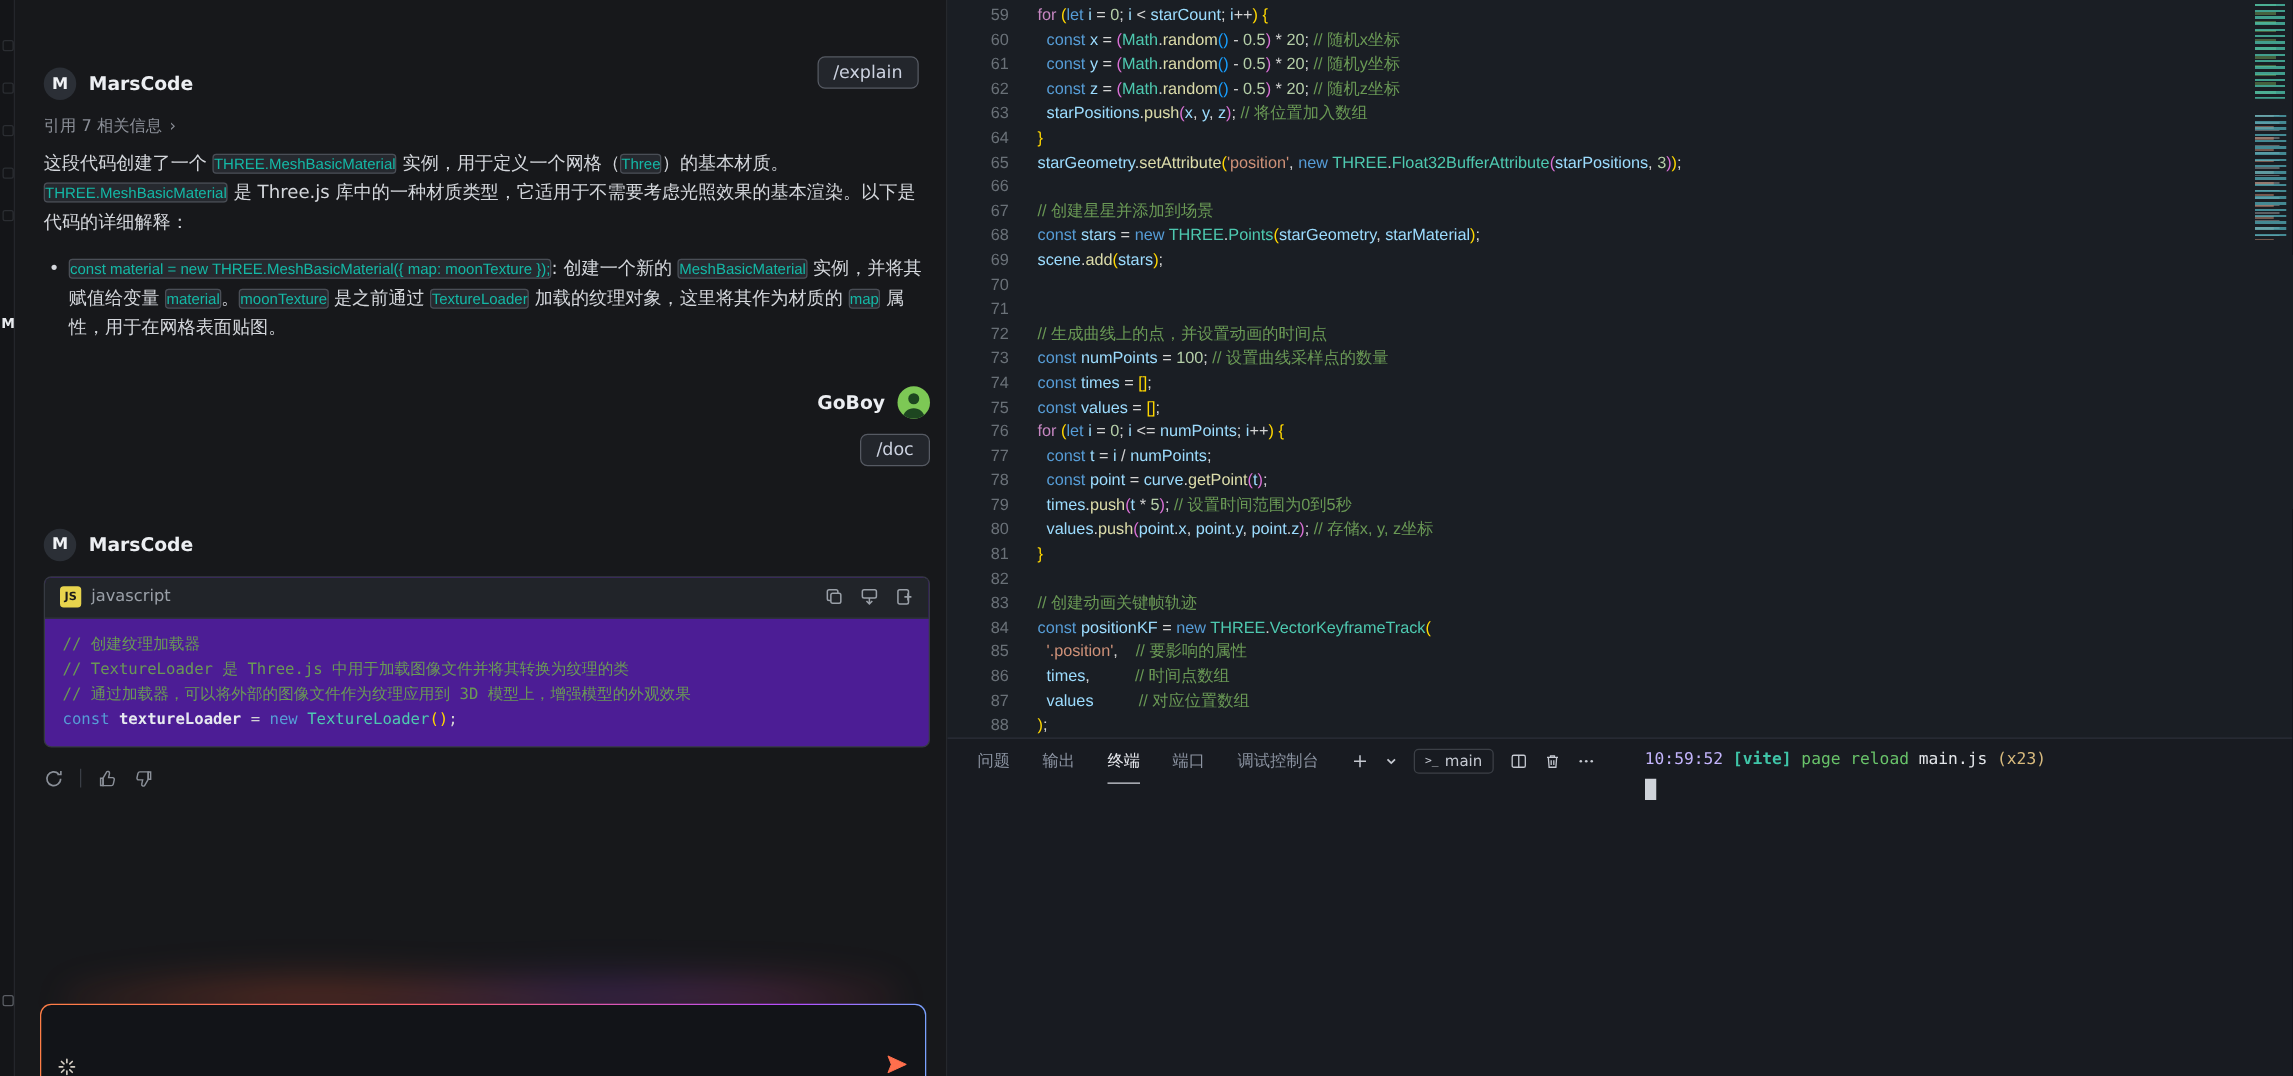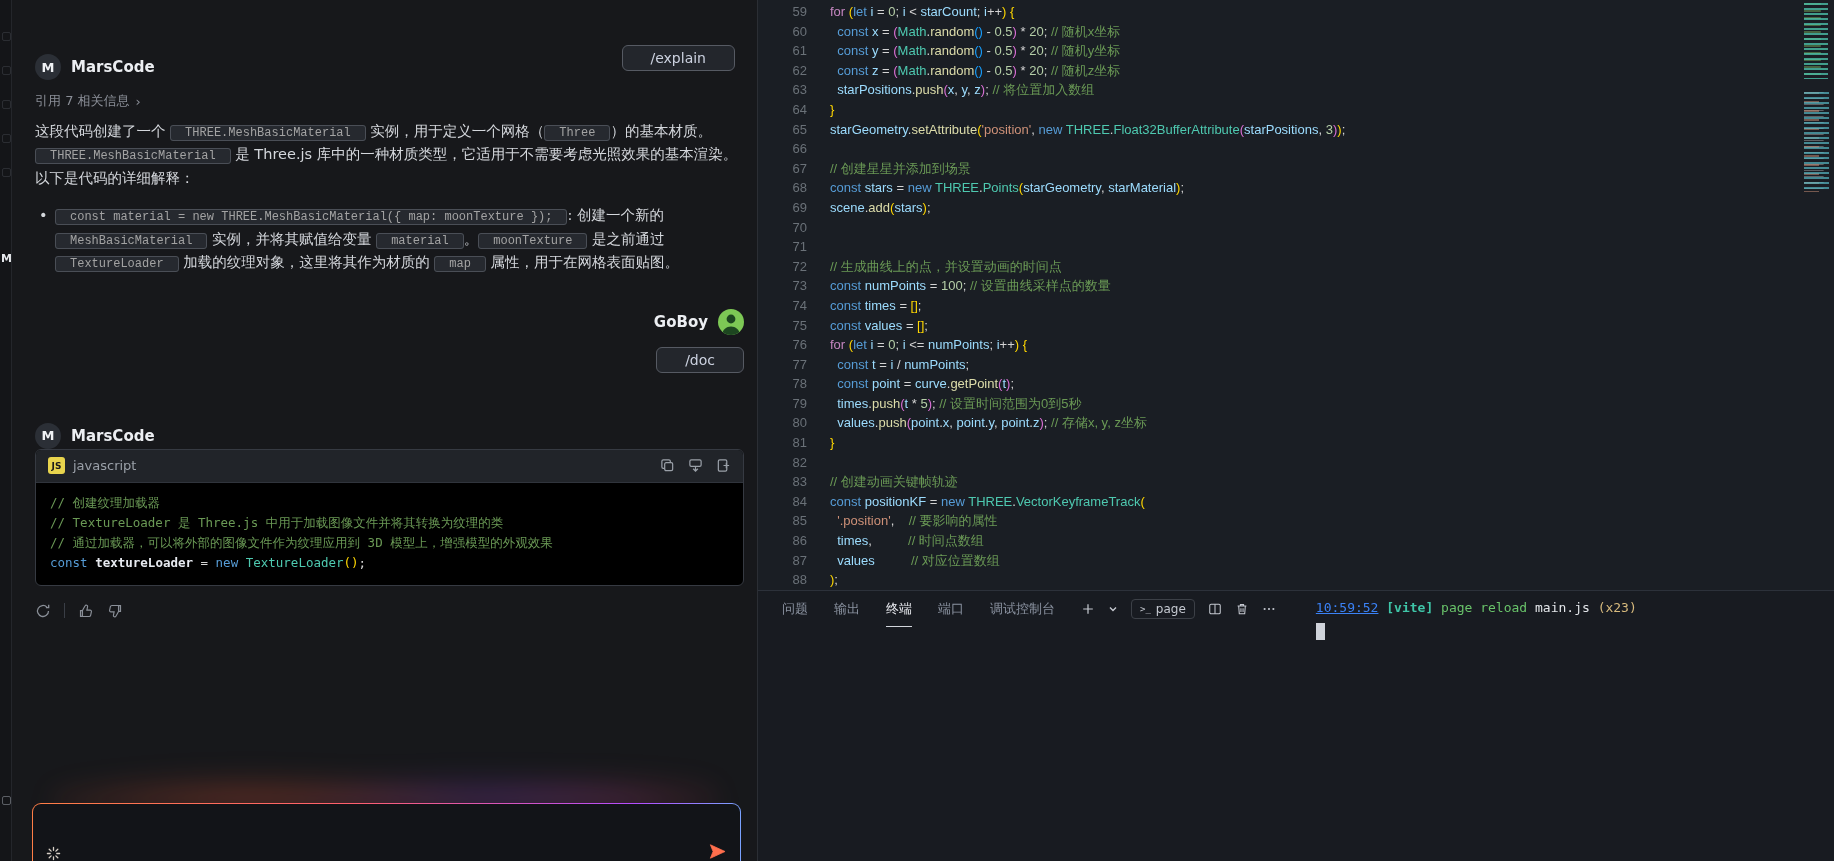--- a/index.html
+++ b/index.html
@@ -11,47 +11,47 @@
   .activity { width:12px; background:#141518; border-right:1px solid #24262b; position:relative; flex:none; }
   .act-dot { position:absolute; left:2px; width:9px; height:9px; border:1px solid #565b63; border-radius:2px; opacity:.35; }
   .act-m { position:absolute; left:1px; top:252px; color:#e8eaee; font-size:11px; font-weight:bold; }
   .act-grid { position:absolute; left:2px; top:796px; width:9px; height:9px; border:1px solid #8b8f98; border-radius:2px; opacity:.6; }
 
   
   .chat { width:746px; flex:none; background:#17181b; border-right:1px solid #2b2e34; position:relative; overflow:hidden; }
   .chat-inner { padding:0 13px 0 23px; position:relative; }
 
   .user-chip { display:inline-flex; align-items:center; background:#23262c; border:1px solid #565a63;
-               border-radius:6px; padding:4px 28px; color:#ccd2e0; font-size:14px; cursor:pointer; }
+               border-radius:6px; padding:4px 12px; color:#ccd2e0; font-size:14px; cursor:pointer; }
   .chip-top { position:absolute; top:-9px; right:22px; }
 
   .msg-head { display:flex; align-items:center; gap:10px; }
   .bot-avatar { width:26px; height:26px; border-radius:50%; background:#2b2f36; color:#f0f2f5;
                 display:flex; align-items:center; justify-content:center; font-weight:bold; font-size:13px; flex:none; }
   .bot-name { font-size:15px; font-weight:bold; color:#eceef2; }
   .head1 { margin-top:54px; }
   .head2 { margin-top:50px; }
 
   .ref-row { display:flex; align-items:center; gap:6px; margin:12px 0 4px 0; color:#8b8f98; font-size:13px; cursor:pointer; }
   .ref-chev { font-size:13px; color:#8b8f98; }
 
   .para { color:#d4d7dc; font-size:14.5px; line-height:1.62; margin-top:10px; }
   .para2 { margin-top:14px; }
-  .ichip { font-family:Liberation Mono, monospace; font-size:12px; background:#26292f; border:1px solid #4a4e56;
-           border-radius:3px; padding:0 14px; color:#a3a3a3; }
+  .ichip { font-family:Liberation Sans, sans-serif; font-size:12px; background:#26292f; border:1px solid #4a4e56;
+           border-radius:3px; padding:0 0; color:#14b8a6; }
   .bullet { position:relative; margin-top:14px; padding-left:20px; color:#d4d7dc; font-size:14.5px; line-height:1.62; }
   .bullet::before { content:"•"; position:absolute; left:4px; top:0; color:#d4d7dc; }
 
   .user-row { display:flex; justify-content:flex-end; align-items:center; gap:10px; margin-top:34px; }
   .user-name { font-size:15px; font-weight:bold; color:#eceef2; }
   .user-avatar { width:26px; height:26px; border-radius:50%; background:var(--avatar-green,#7dc855);
                  display:flex; align-items:flex-end; justify-content:center; overflow:hidden; flex:none; }
   .chip-row { display:flex; justify-content:flex-end; margin-top:12px; }
 
-  .code-card { border:1px solid #363a42; border-radius:6px; background:#000000; overflow:hidden; }
+  .code-card { margin-top:12px; border:1px solid #363a42; border-radius:6px; background:#4c1d95; overflow:hidden; }
   .code-card-head { display:flex; align-items:center; height:33px; padding:0 12px; background:#212429; border-bottom:1px solid #30343c; }
   .js-badge { width:17px; height:17px; border-radius:3px; background:#e8d44d; color:#1b1b1b; font-weight:bold;
               font-size:9px; display:flex; align-items:center; justify-content:center; margin-right:8px; }
   .lang-label { color:#9aa0a8; font-size:13px; }
   .head-icons { margin-left:auto; display:flex; align-items:center; gap:13px; }
   .icon-btn { cursor:pointer; display:flex; align-items:center; }
   .code-card-body { padding:10px 14px 12px 14px; font-family:"DejaVu Sans Mono", monospace; font-size:12.5px;
                     line-height:20px; white-space:pre; }
 
   .feedback-row { display:flex; align-items:center; gap:13px; margin-top:17px; color:#8a8f98; }
@@ -82,21 +82,21 @@
   .t-fn  { color:#DCDCAA; }
   .t-cls { color:#4EC9B0; }
   .t-num { color:#B5CEA8; }
   .t-str { color:#CE9178; }
   .t-com { color:#6A9955; }
   .t-pun { color:#D4D4D4; }
   .t-b1  { color:#FFD700; }
   .t-b2  { color:#DA70D6; }
   .t-b3  { color:#179FFF; }
   .t-wh  { color:#e6e9ef; font-weight:bold; }
-  .t-ts  { color:#3b82f6;text-decoration:underline; }
+  .t-ts  { color:#c4b5fd; }
   .t-vite{ color:#3fc5a8; font-weight:bold; }
   .t-ok  { color:#69c36a; }
   .t-file{ color:#e3e6ea; }
   .t-count{ color:#d7ba7d; }
   .t-sp  { color:#d4d4d4; }
 
   
   .minimap { position:absolute; right:0; top:0; width:33px; height:220px; cursor:pointer; }
   .mm-block { position:absolute; left:3px; right:2px; }
   .mm-a { top:3px; height:76px;
@@ -269,21 +269,21 @@
                 <path d="M8 2.5v11M2.5 8h11"></path>
               </svg>
           </span>
           <span class="icon-btn">
             <svg width="10" height="10" viewBox="0 0 10 10" stroke="#c5c9d1" stroke-width="1.4" fill="none">
                 <path d="M2 3.5 5 6.5 8 3.5"></path>
               </svg>
           </span>
           <span class="term-chip">
             <span class="tc-ic">&gt;_</span>
-            <span>page</span>
+            <span>main</span>
           </span>
           <span class="icon-btn">
             <svg width="14" height="14" viewBox="0 0 16 16" stroke="#c5c9d1" stroke-width="1.2" fill="none">
                 <rect x="2" y="2.5" width="12" height="11" rx="1.5"></rect>
                 <path d="M8 2.5v11"></path>
               </svg>
           </span>
           <span class="icon-btn">
             <svg width="14" height="14" viewBox="0 0 16 16" stroke="#c5c9d1" stroke-width="1.2" fill="none">
                 <path d="M3 4.5h10M6.2 4.5V3h3.6v1.5M4.2 4.5l.7 9h6.2l.7-9M6.8 7v4.5M9.2 7v4.5"></path>

